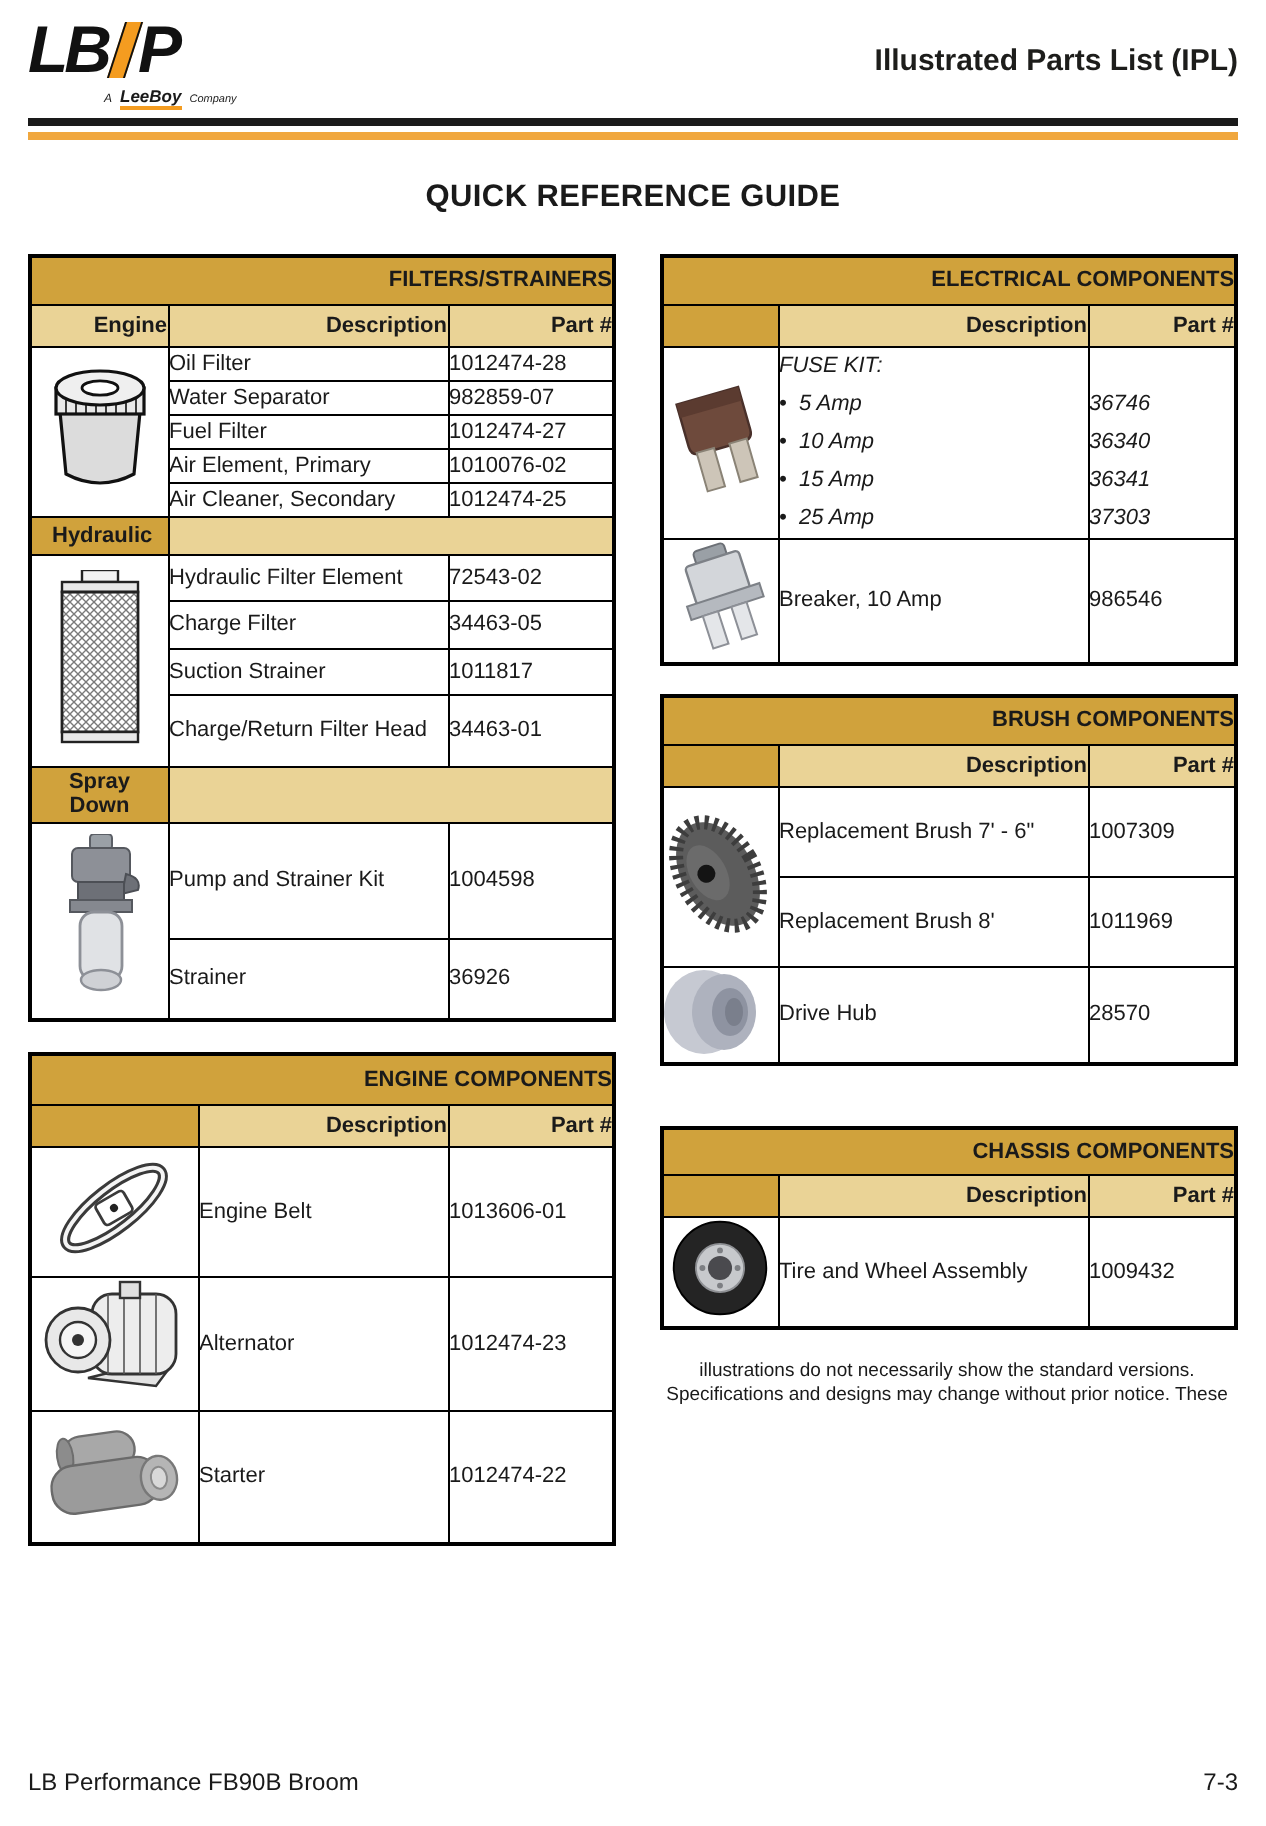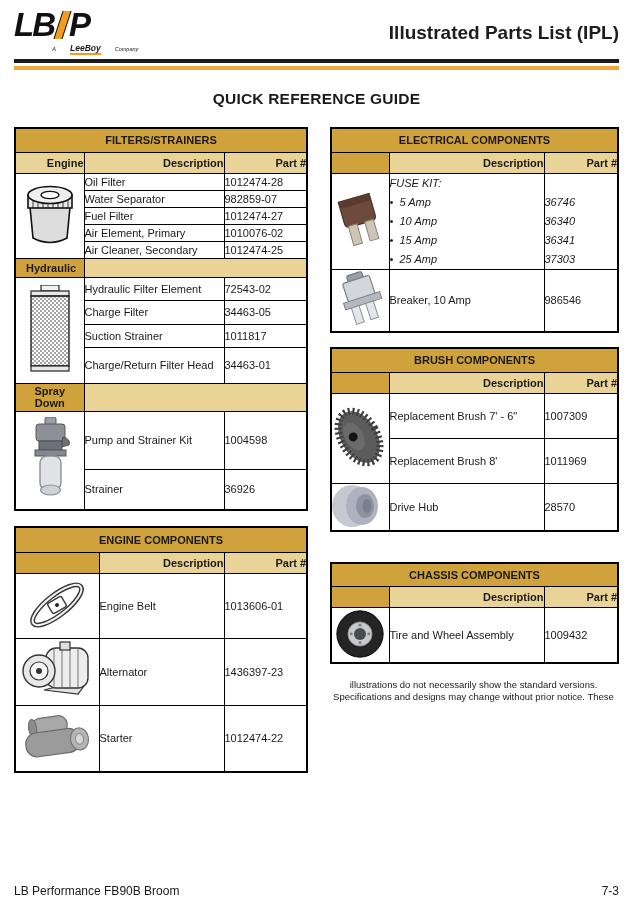--- a/index.html
+++ b/index.html
@@ -12,37 +12,37 @@
   *{box-sizing:border-box;}
   html,body{margin:0;padding:0;}
   body{font-family:"Liberation Sans",sans-serif;color:var(--ink);background:#ffffff;}
   .page{position:relative;width:633px;height:913px;background:#fff;overflow:hidden;}
 
   
   .logo{position:absolute;left:14px;top:8px;width:120px;}
   .logo-row{display:flex;align-items:flex-end;height:32px;}
   .logo-lb,.logo-p{font-style:italic;font-weight:900;font-size:33px;line-height:30px;letter-spacing:-2px;color:#111;}
   .logo-slash{width:9px;height:28px;background:var(--accent-orange,#F49C20);transform:skewX(-18deg);margin:0 2px 1px 4px;border:1px solid #111;border-top:none;border-bottom:none;}
-  .logo-tagline{margin-left:38px;margin-top:3px;font-size:6.5px;white-space:nowrap;display:flex;align-items:baseline;gap:14px;}
+  .logo-tagline{margin-left:38px;margin-top:3px;font-size:6.5px;white-space:nowrap;display:flex;align-items:baseline;gap:4px;}
   .tag-a{font-style:italic;font-size:6px;}
   .tag-brand{font-style:italic;font-weight:bold;font-size:8.5px;border-bottom:2px solid var(--accent-orange,#F49C20);}
   .tag-company{font-style:italic;font-size:5.5px;}
-  .doc-title{position:absolute;right:14px;top:22px;font-size:19px;font-weight:bold;color:#1d1d1b;}
+  .doc-title{position:absolute;right:14px;top:22px;font-size:15px;font-weight:bold;color:#1d1d1b;}
   .rule-black{position:absolute;left:14px;top:59px;width:605px;height:4px;background:#1a1a1a;}
   .rule-gold{position:absolute;left:14px;top:66px;width:605px;height:3.5px;background:var(--rule-gold,#F0A73E);}
   .page-title{position:absolute;left:0;top:90px;width:633px;text-align:center;font-size:15.5px;font-weight:bold;letter-spacing:.2px;}
 
   
   .col-left{position:absolute;left:14px;top:127px;width:292px;}
   .col-right{position:absolute;left:330px;top:127px;width:287px;}
 
   
   table.t{border-collapse:collapse;table-layout:fixed;width:100%;font-size:11px;border:2px solid #000;}
   table.t td{border:1px solid #000;padding:0;vertical-align:middle;overflow:hidden;}
-  .row-title td{background:var(--gold-dark,#D0A23C);font-weight:bold;text-align:center;}
+  .row-title td{background:var(--gold-dark,#D0A23C);font-weight:bold;text-align:right;}
   .row-head td{background:var(--gold-light,#EAD396);font-weight:bold;text-align:right;}
   .row-head td.blank{background:var(--gold-dark,#D0A23C);}
   .row-sec td.sec-label{background:var(--gold-dark,#D0A23C);font-weight:bold;text-align:center;line-height:12px;padding:1px 10px;}
   .row-sec td.sec-rest{background:var(--gold-light,#EAD396);}
   td.desc{padding-left:8px;text-align:left;}
   td.part{padding-left:8px;text-align:left;}
   td.img{text-align:center;}
   td.vtop{vertical-align:top;}
   .fuse-line{height:19px;line-height:19px;}
   .fuse-pad{padding-top:5px;font-style:italic;}
@@ -214,21 +214,21 @@
             <path d="M24,50 l34,4 l6,-8 l-8,-4 z" fill="#e3e3e3" stroke="#333" stroke-width="1.2"></path>
             <rect x="26" y="8" width="42" height="40" rx="10" fill="#ededed" stroke="#333" stroke-width="1.4"></rect>
             <path d="M34,8 v40 M42,8 v40 M50,8 v40 M58,8 v40" stroke="#555" stroke-width="0.8"></path>
             <rect x="40" y="2" width="10" height="8" fill="#e0e0e0" stroke="#333" stroke-width="1.2"></rect>
             <circle cx="19" cy="31" r="16" fill="#e8e8e8" stroke="#333" stroke-width="1.4"></circle>
             <circle cx="19" cy="31" r="9" fill="#f6f6f6" stroke="#333" stroke-width="1.2"></circle>
             <circle cx="19" cy="31" r="3" fill="#333"></circle>
           </svg>
         </td>
         <td class="desc">Alternator</td>
-        <td class="part">1436397-23</td>
+        <td class="part">1012474-23</td>
       </tr>
       <tr style="height:67px">
         <td class="img">
           <svg width="72" height="50" viewBox="0 0 72 50">
             <g transform="rotate(-8 36 25)">
               <rect x="12" y="4" width="36" height="18" rx="9" fill="#a8a8a8" stroke="#6e6e6e" stroke-width="1.2"></rect>
               <ellipse cx="13" cy="13" rx="4" ry="9" fill="#8c8c8c" stroke="#6e6e6e" stroke-width="1"></ellipse>
               <rect x="4" y="18" width="54" height="24" rx="11" fill="#9b9b9b" stroke="#6a6a6a" stroke-width="1.2"></rect>
               <ellipse cx="58" cy="30" rx="9" ry="11" fill="#b5b5b5" stroke="#787878" stroke-width="1.2"></ellipse>
               <ellipse cx="58" cy="30" rx="4" ry="5.5" fill="#d8d8d8" stroke="#8a8a8a" stroke-width="1"></ellipse>

